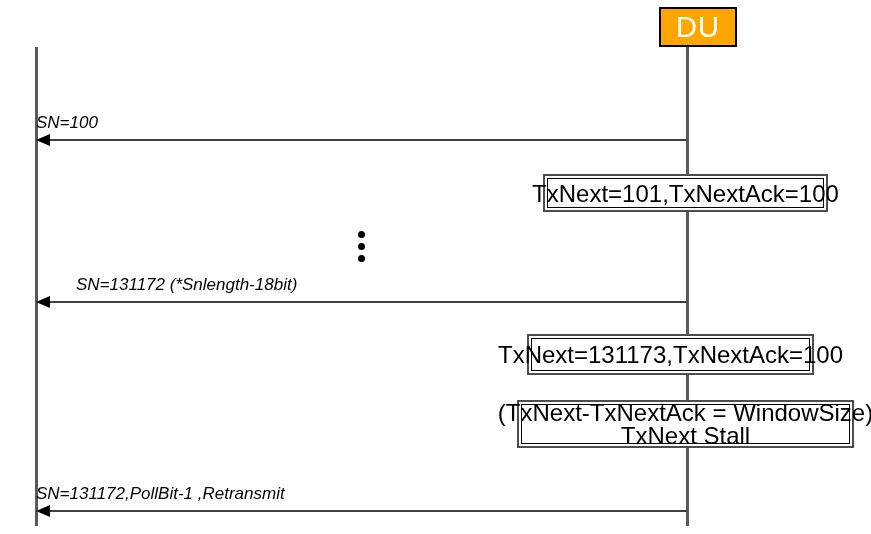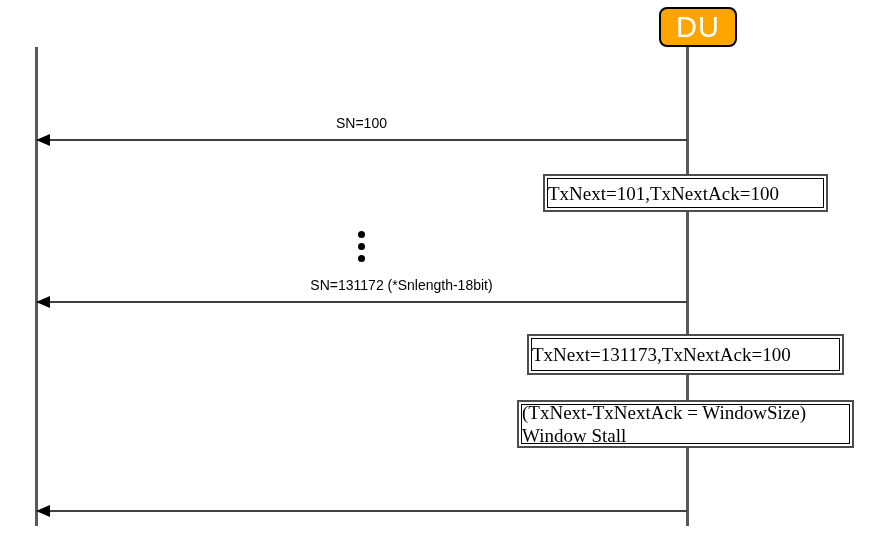--- a/index.html
+++ b/index.html
@@ -19,21 +19,21 @@
     border: 2px solid var(--actor-border, #000000);
     color: var(--actor-text, #ffffff);
     display: flex;
     align-items: center;
     justify-content: center;
     font-size: 29px;
     box-sizing: border-box;
     letter-spacing: 1px;
   }
   #actor-ue { left: 11px; width: 52px; }
-  #actor-du { left: 659px; width: 78px; border-radius: 8px; }
+  #actor-du { left: 659px; width: 78px; }
   .lifeline {
     position: absolute;
     top: 47px;
     width: 3px;
     height: 479px;
     background: var(--lifeline, #595959);
   }
   #lifeline-ue { left: 35px; }
   #lifeline-du { left: 686px; }
   .msg-line {
@@ -51,50 +51,50 @@
     border-top: 6px solid transparent;
     border-bottom: 6px solid transparent;
     border-right: 14px solid var(--arrowhead, #000000);
   }
   .msg-label {
     position: absolute;
     left: 36px;
     width: 651px;
     height: 26px;
     line-height: 26px;
-    text-align: center;
-    font-size: 14px;
+    text-align: left;
+    font-size: 17px;
     color: var(--text, #000000);
     white-space: pre;
+    font-style: italic;
   }
   .note {
     position: absolute;
     border: 2px solid var(--note-border-outer, #4D4D4D);
     background: #ffffff;
     padding: 2px;
     box-sizing: border-box;
   }
   .note-inner {
     border: 1px solid var(--note-border-inner, #000000);
     width: 100%;
     height: 100%;
     box-sizing: border-box;
     display: flex;
     flex-direction: column;
-    align-items: flex-start;
+    align-items: center;
     justify-content: center;
-    font-size: 19px;
+    font-size: 24px;
     line-height: 23px;
     color: var(--text, #000000);
     white-space: pre;
     text-align: center;
-    font-family: Liberation Serif, serif;
   }
   #note-1 { left: 543px; top: 174px; width: 285px; height: 38px; }
-  #note-2 { left: 527px; top: 334px; width: 317px; height: 41px; }
+  #note-2 { left: 527px; top: 334px; width: 287px; height: 41px; }
   #note-3 { left: 517px; top: 400px; width: 337px; height: 48px; }
   .ellipsis {
     position: absolute;
     left: 358px;
     top: 231px;
     display: flex;
     flex-direction: column;
     gap: 5px;
   }
   .ellipsis .dot {
@@ -138,20 +138,21 @@
 
   <div class="note" id="note-2">
     <div class="note-inner">
       <span>TxNext=131173,TxNextAck=100</span>
     </div>
   </div>
 
   <div class="note" id="note-3">
     <div class="note-inner">
       <span>(TxNext-TxNextAck = WindowSize)</span>
-      <span>Window Stall</span>
+      <span>TxNext Stall</span>
     </div>
   </div>
 
+  <div class="msg-label" style="top:481px;">SN=131172,PollBit-1 ,Retransmit</div>
   <div class="msg-line" style="top:510px;"></div>
   <div class="msg-arrowhead" style="top:505px;"></div>
 
 </div>
 
 </body></html>

